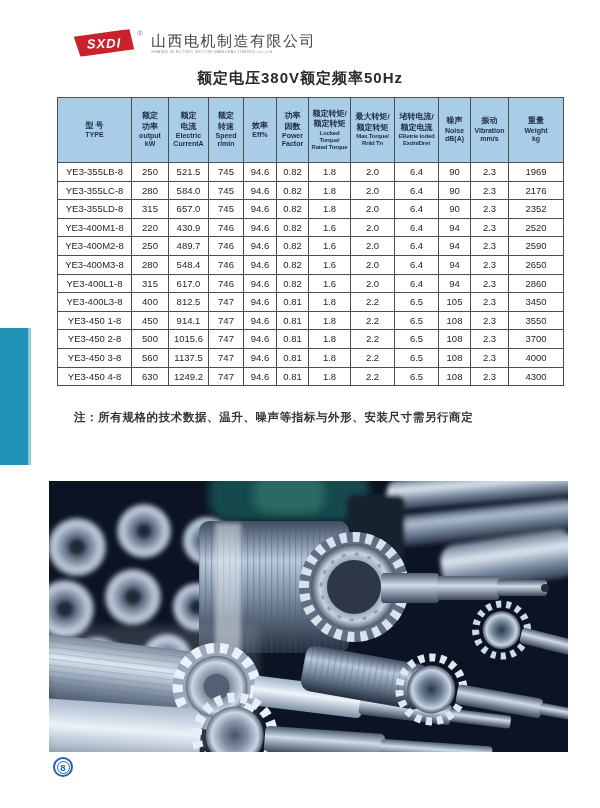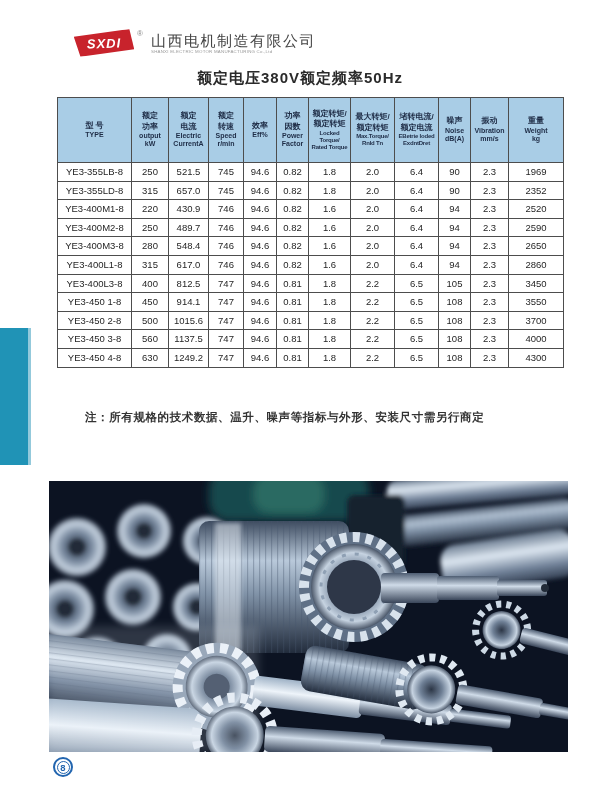--- a/index.html
+++ b/index.html
@@ -37,21 +37,21 @@
   table.spec td{
     border:1px solid #4d4d4d;height:17.6px;text-align:center;
     font-size:9.5px;color:#252525;padding:0;line-height:1;
     white-space:nowrap;overflow:hidden;
   }
   .cn-line{font-size:8px;font-weight:bold;color:#1e2c46;line-height:1.3;text-align:center;}
   .en-line{font-size:7px;font-weight:bold;color:#1e2c46;line-height:1.2;text-align:center;}
   .en-small{font-size:6px;letter-spacing:-0.2px;}
   
   .note{
-    position:absolute;left:85px;top:410px;font-size:11.5px;color:#333;
+    position:absolute;left:74px;top:410px;font-size:11.5px;color:#333;
     font-weight:600;letter-spacing:0.6px;
   }
   
   .side-bar{
     position:absolute;left:0;top:328px;width:28px;height:137px;
     background:#2093b6;border-right:3px solid #93c9db;
   }
   
   .photo{
     position:absolute;left:49px;top:481px;width:519px;height:271px;
@@ -176,20 +176,34 @@
         <td>521.5</td>
         <td>745</td>
         <td>94.6</td>
         <td>0.82</td>
         <td>1.8</td>
         <td>2.0</td>
         <td>6.4</td>
         <td>90</td>
         <td>2.3</td>
         <td>1969</td>
+      </tr>
+      <tr>
+        <td>YE3-355LC-8</td>
+        <td>280</td>
+        <td>584.0</td>
+        <td>745</td>
+        <td>94.6</td>
+        <td>0.82</td>
+        <td>1.8</td>
+        <td>2.0</td>
+        <td>6.4</td>
+        <td>90</td>
+        <td>2.3</td>
+        <td>2176</td>
       </tr>
       <tr>
         <td>YE3-355LD-8</td>
         <td>315</td>
         <td>657.0</td>
         <td>745</td>
         <td>94.6</td>
         <td>0.82</td>
         <td>1.8</td>
         <td>2.0</td>

